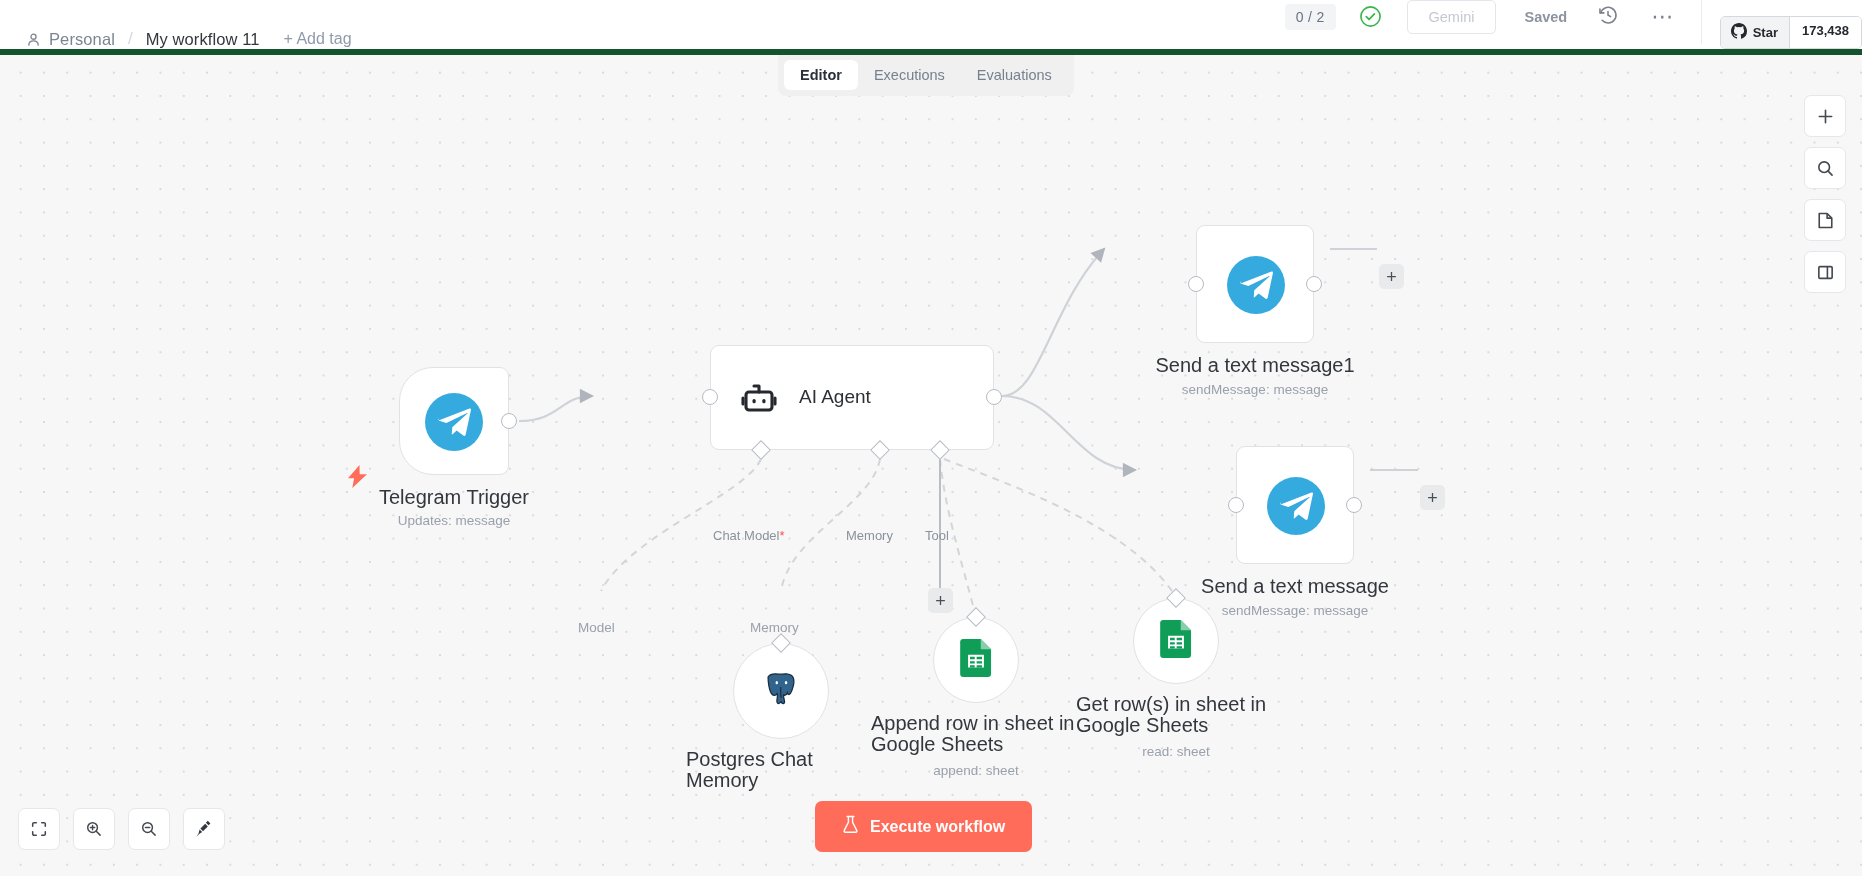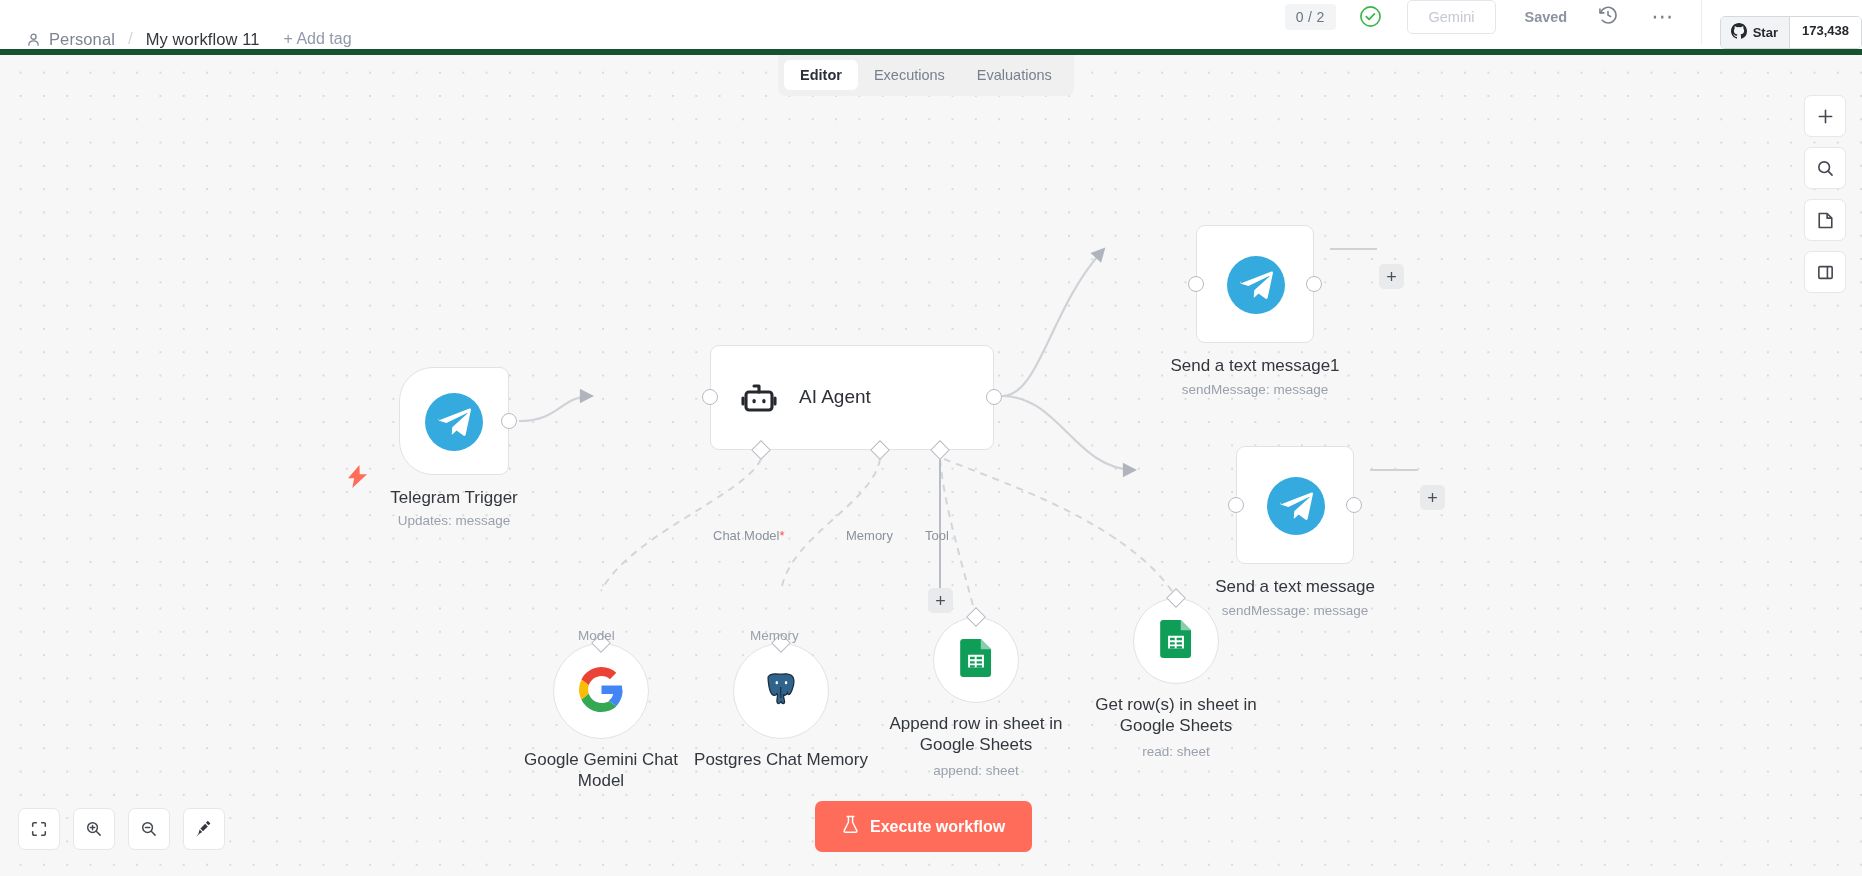--- a/index.html
+++ b/index.html
@@ -156,21 +156,21 @@
     border-radius: 9px; position: relative;
   }
   .nbox.trigger { border-radius: 34px 9px 9px 34px; }
   .ncircle {
     background: #fff; border: 1.5px solid #e0e2e6;
     border-radius: 50%; position: relative;
     display: flex; align-items: center; justify-content: center;
   }
   .nlabel {
     position: absolute; left: 50%; transform: translateX(-50%);
-    text-align: center; font-size: 17px; color: #33373d;
+    font-size: 20px; color: #33373d;
     white-space: nowrap; line-height: 21px;
   }
   .nlabel.wrap { white-space: normal; width: 190px; }
   .nsub {
     position: absolute; left: 50%; transform: translateX(-50%);
     text-align: center; font-size: 13.5px; color: #9aa1ac;
     white-space: nowrap;
   }
   .nicon { position: absolute; display: flex; align-items: center; justify-content: center; }
 
@@ -192,21 +192,21 @@
     color: #4a4f57; font-size: 18px; line-height: 0;
     cursor: pointer; z-index: 18;
   }
   .port-lbl {
     position: absolute; font-size: 13px; color: #8b929d;
     white-space: nowrap; z-index: 16;
   }
   .req-star { color: #ff4d4d; }
   .edge-lbl {
     position: absolute; font-size: 13.5px; color: #9aa1ac;
-    white-space: nowrap; z-index: 16; margin-top: 8px;
+    white-space: nowrap; z-index: 16;
   }
   .bolt { position: absolute; z-index: 14; }
 </style>
 </head>
 <body>
 
 <div id="topbar">
 
   <div class="crumbs">
     <span>
@@ -366,34 +366,20 @@
       </div>
     </div>
     <div class="port" style="left:-8px; top:51px;"></div>
     <div class="port" style="right:-8px; top:51px;"></div>
     <div class="nlabel" style="top:130px;">Send a text message</div>
     <div class="nsub" style="top:157px;">sendMessage: message</div>
   </div>
   <div class="plus-chip" style="left:1420px; top:430px;">+</div>
 
   <div class="edge-lbl" style="left:578px; top:565px;">Model</div>
-  <div class="node" style="left:553px; top:588px; width:96px; height:96px;">
-    <div class="ncircle" style="width:96px; height:96px;">
-      <span>
-        <svg width="45" height="45" viewBox="0 0 48 48">
-          <path fill="#EA4335" d="M24 9.5c3.5 0 6.6 1.2 9 3.5l6.8-6.8C35.6 2.3 30.2 0 24 0 14.6 0 6.5 5.4 2.6 13.2l7.9 6.2C12.4 13.6 17.7 9.5 24 9.5z"></path>
-          <path fill="#4285F4" d="M46.1 24.5c0-1.6-.14-3.2-.4-4.7H24v9h12.4c-.54 2.9-2.2 5.4-4.6 7l7.7 6c4.5-4.2 7-10.3 7-17.3z"></path>
-          <path fill="#FBBC05" d="M10.5 28.6A14.5 14.5 0 0 1 9.7 24c0-1.6.3-3.2.8-4.6l-7.9-6.2A24 24 0 0 0 0 24c0 3.9.9 7.5 2.6 10.8l7.9-6.2z"></path>
-          <path fill="#34A853" d="M24 48c6.5 0 11.9-2.1 15.9-5.8l-7.7-6c-2.1 1.4-4.9 2.3-8.2 2.3-6.3 0-11.6-4.1-13.5-9.9l-7.9 6.2C6.5 42.6 14.6 48 24 48z"></path>
-        </svg>
-      </span>
-    </div>
-    <div class="diamond" style="left:41px; top:-7px;"></div>
-    <div class="nlabel wrap" style="top:106px;">Google Gemini Chat Model</div>
-  </div>
 
   <div class="edge-lbl" style="left:750px; top:565px;">Memory</div>
   <div class="node" style="left:733px; top:588px; width:96px; height:96px;">
     <div class="ncircle" style="width:96px; height:96px;">
       <span>
         <svg width="46" height="46" viewBox="0 0 48 48">
           <g fill="#31648c" stroke="#1c2b3a" stroke-width="1.3">
             <path d="M10.5 11.5c1.2-2.2 4.3-3.3 7.6-3.3 2.1 0 3.9.4 5.4.4 1.6 0 3.6-.5 5.9-.4 3.6.2 6.4 1.6 7.4 4 1.4 3.3.3 8.5-1.2 12.6-1 2.7-2.2 5-3.4 5-.8 0-1.3-.8-1.6-1.8-.5 1.4-1.4 2.6-2.6 2.6-.7 0-1.2-.4-1.5-1 .1 1.9.4 4.2 1 6.2.6 2.1 0 3.4-1.3 3.4-1.1 0-1.8-1-2.1-2.6-.4 1.6-1.3 2.6-2.5 2.6-1.1 0-1.9-.9-1.9-2.6 0-1.8.6-4.1.6-6 0-.8-.1-1.4-.4-1.9-.6 1.2-1.6 2-2.9 2-1.9 0-3.2-1.7-4.1-4-.7-1.8-1.2-4-1.6-6.2-.6-3.3-.8-6.8-.8-9z"></path>
           </g>
           <ellipse cx="19.6" cy="17.4" rx="1.3" ry="1.7" fill="#fff"></ellipse>

